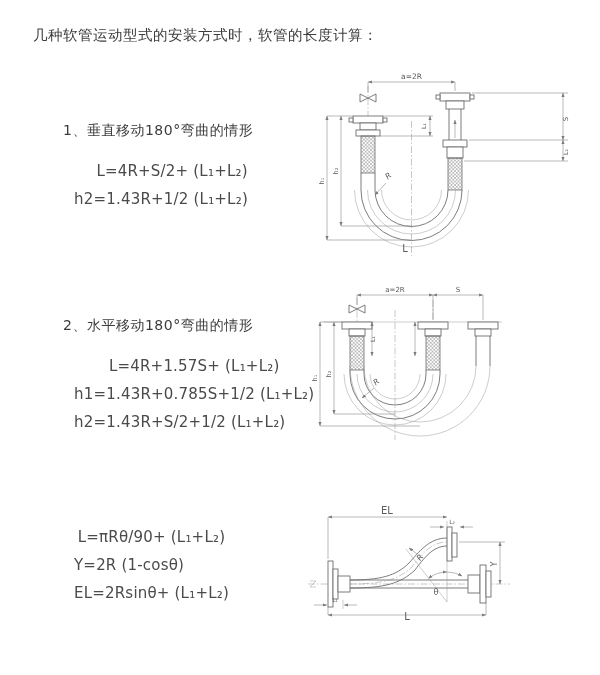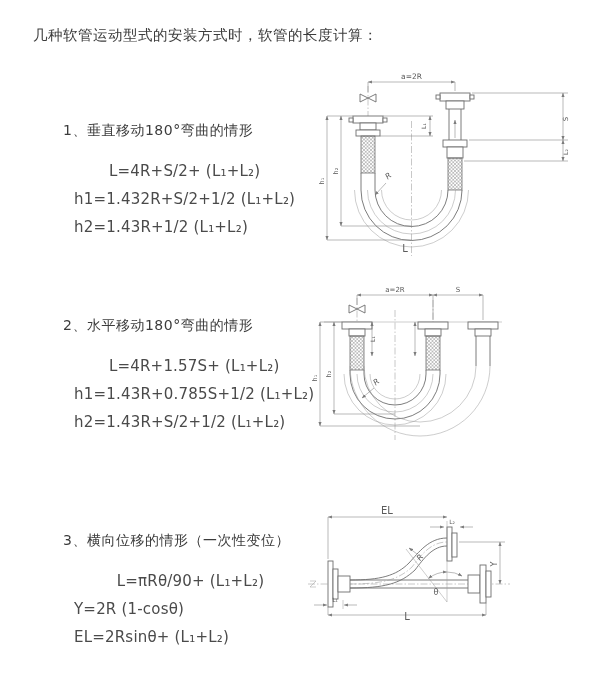--- a/index.html
+++ b/index.html
@@ -26,33 +26,31 @@
 </head>
 <body>
 
 <div class="page">
 
   <h1 class="title">几种软管运动型式的安装方式时，软管的长度计算：</h1>
 
   <section class="sec" id="s1">
     <h2 class="hd">1、垂直移动180°弯曲的情形</h2>
     <div class="fx first">L=4R+S/2+ (L₁+L₂)</div>
-    <div class="fx">h1=1.432R+S/2+1/2 (L₁+L₂)</div>
     <div class="fx">h2=1.43R+1/2 (L₁+L₂)</div>
   </section>
 
   <section class="sec" id="s2">
     <h2 class="hd">2、水平移动180°弯曲的情形</h2>
     <div class="fx first">L=4R+1.57S+ (L₁+L₂)</div>
     <div class="fx">h1=1.43R+0.785S+1/2 (L₁+L₂)</div>
     <div class="fx">h2=1.43R+S/2+1/2 (L₁+L₂)</div>
   </section>
 
   <section class="sec" id="s3">
-    <h2 class="hd">3、横向位移的情形（一次性变位）</h2>
     <div class="fx first">L=πRθ/90+ (L₁+L₂)</div>
     <div class="fx">Y=2R (1-cosθ)</div>
     <div class="fx">EL=2Rsinθ+ (L₁+L₂)</div>
   </section>
 
   <svg id="d1" class="diag" width="285" height="196" viewBox="0 0 285 196">
     <defs>
       <marker id="m1" viewBox="0 0 8 8" refX="7.5" refY="4" markerWidth="7" markerHeight="7" orient="auto-start-reverse">
         <path d="M0,1 L8,4 L0,7 z" fill="#7b7b7b"></path>
       </marker>

